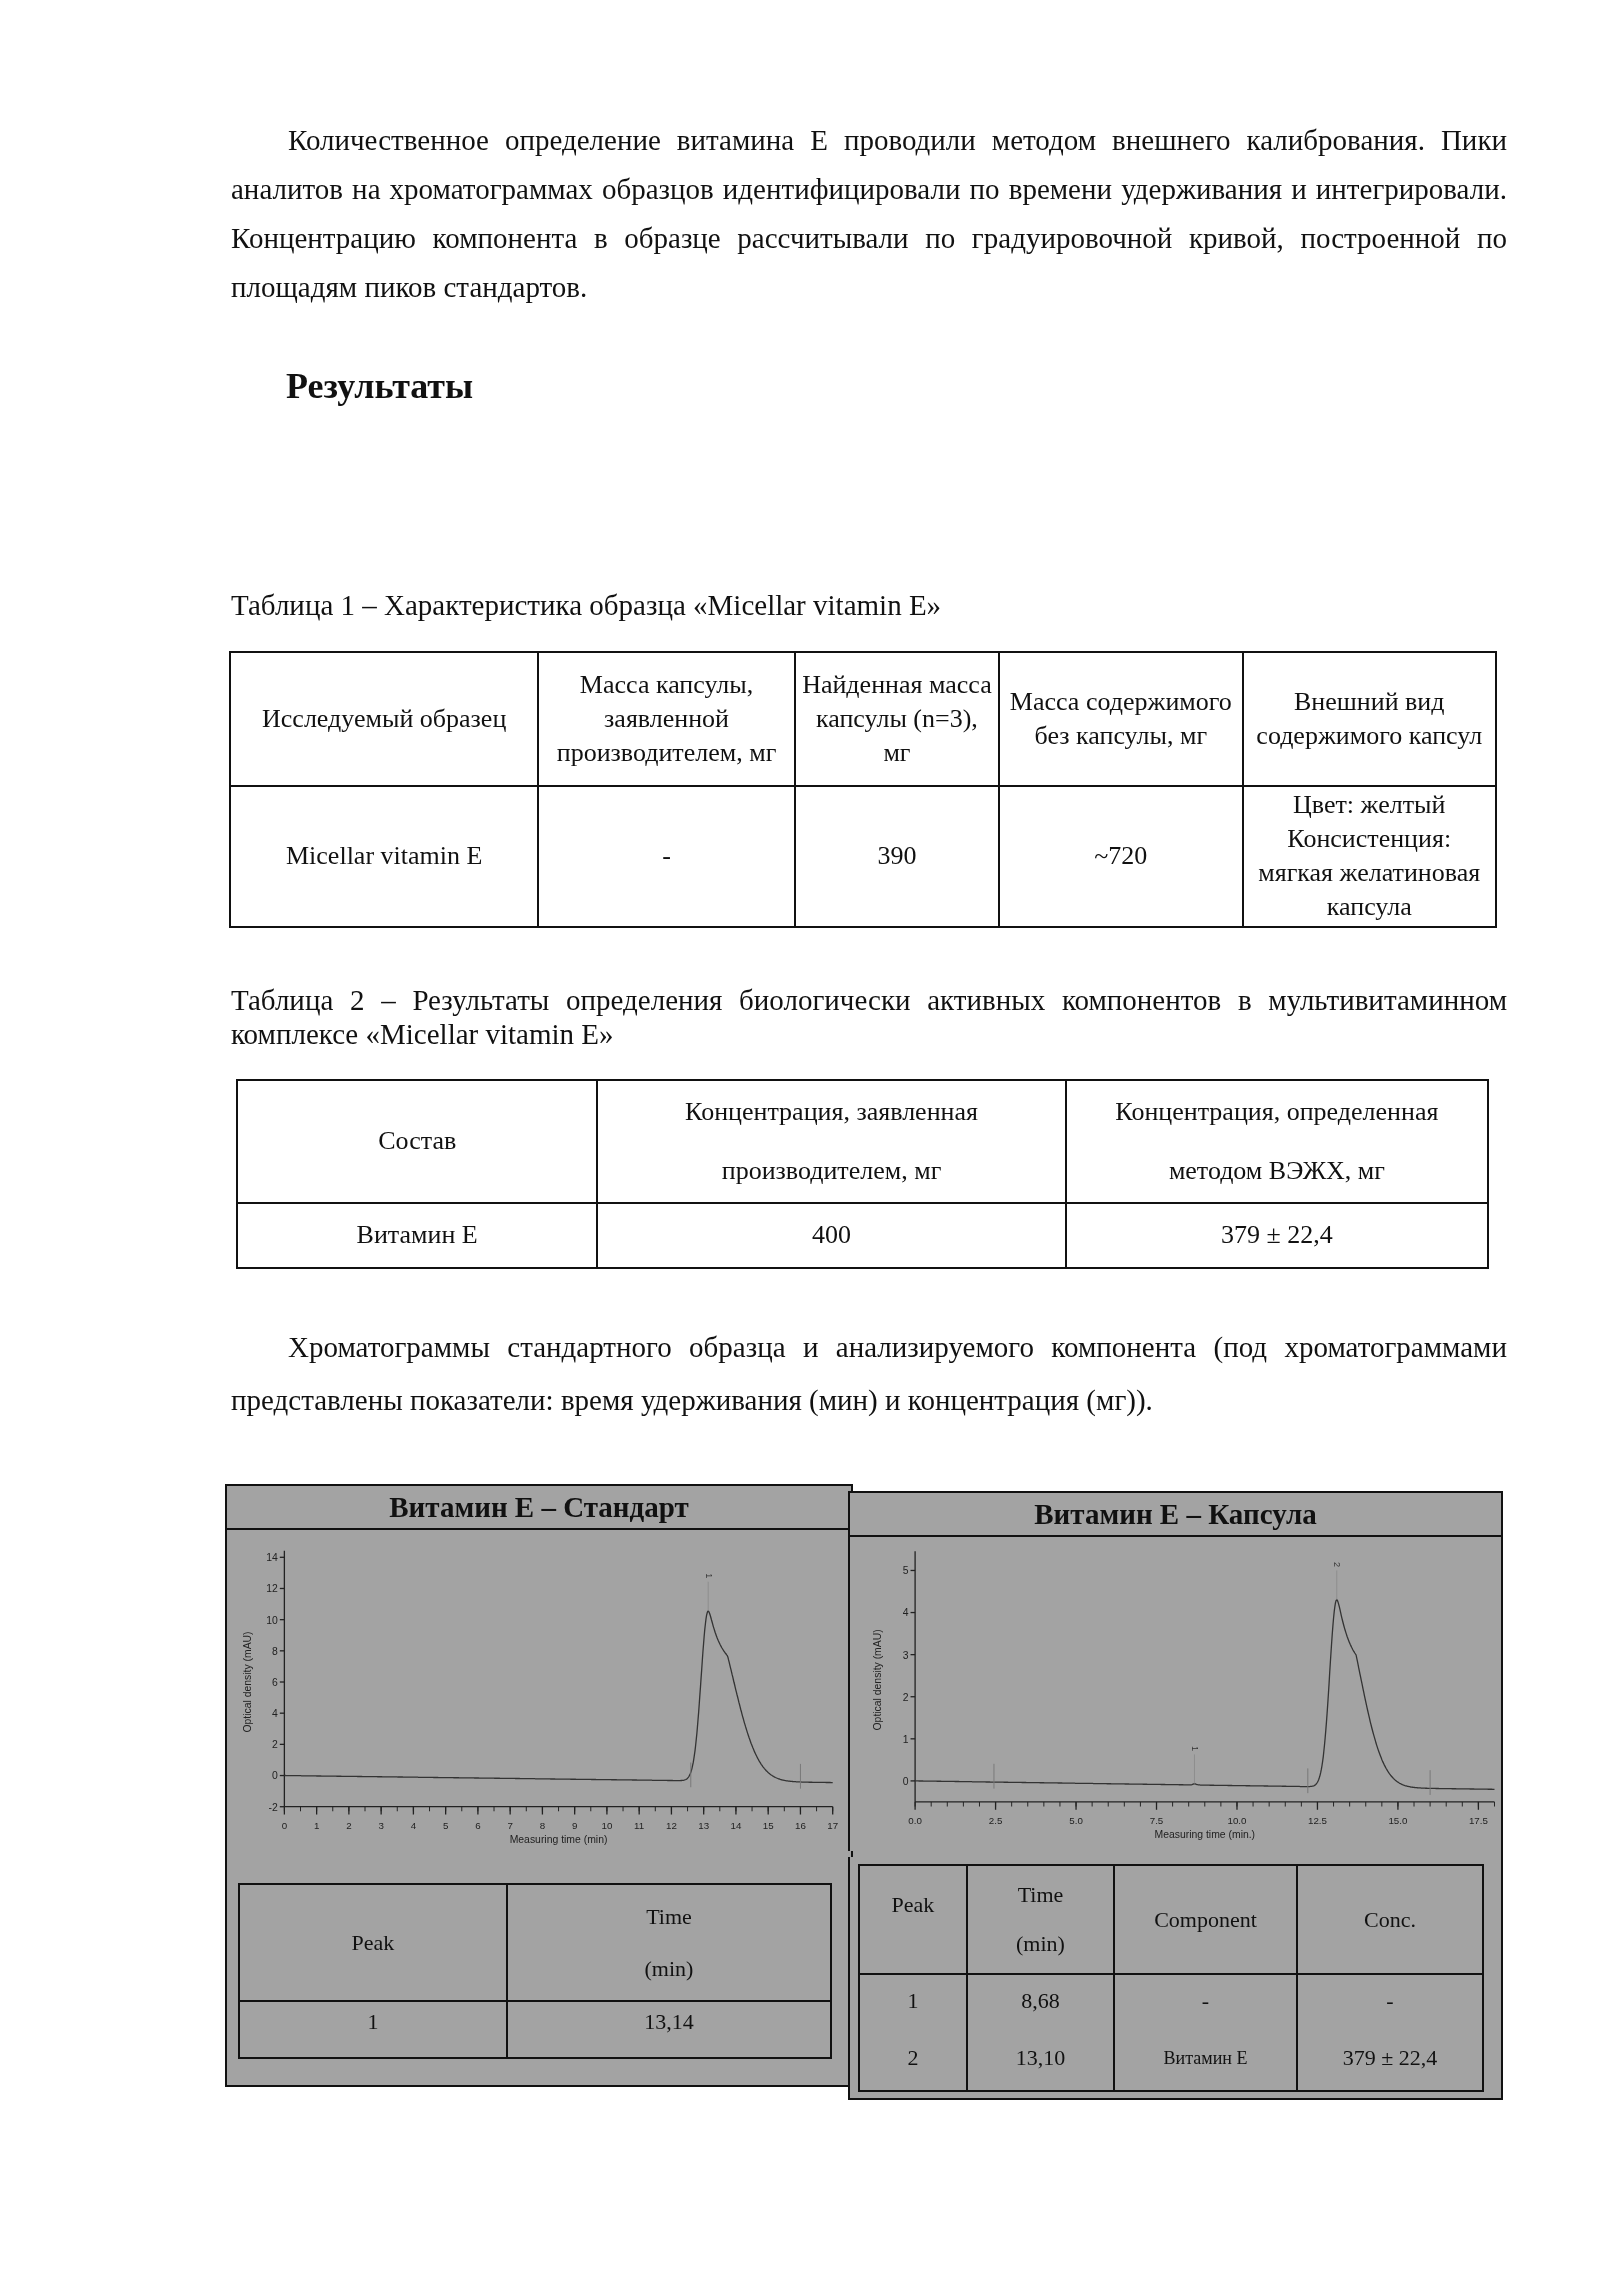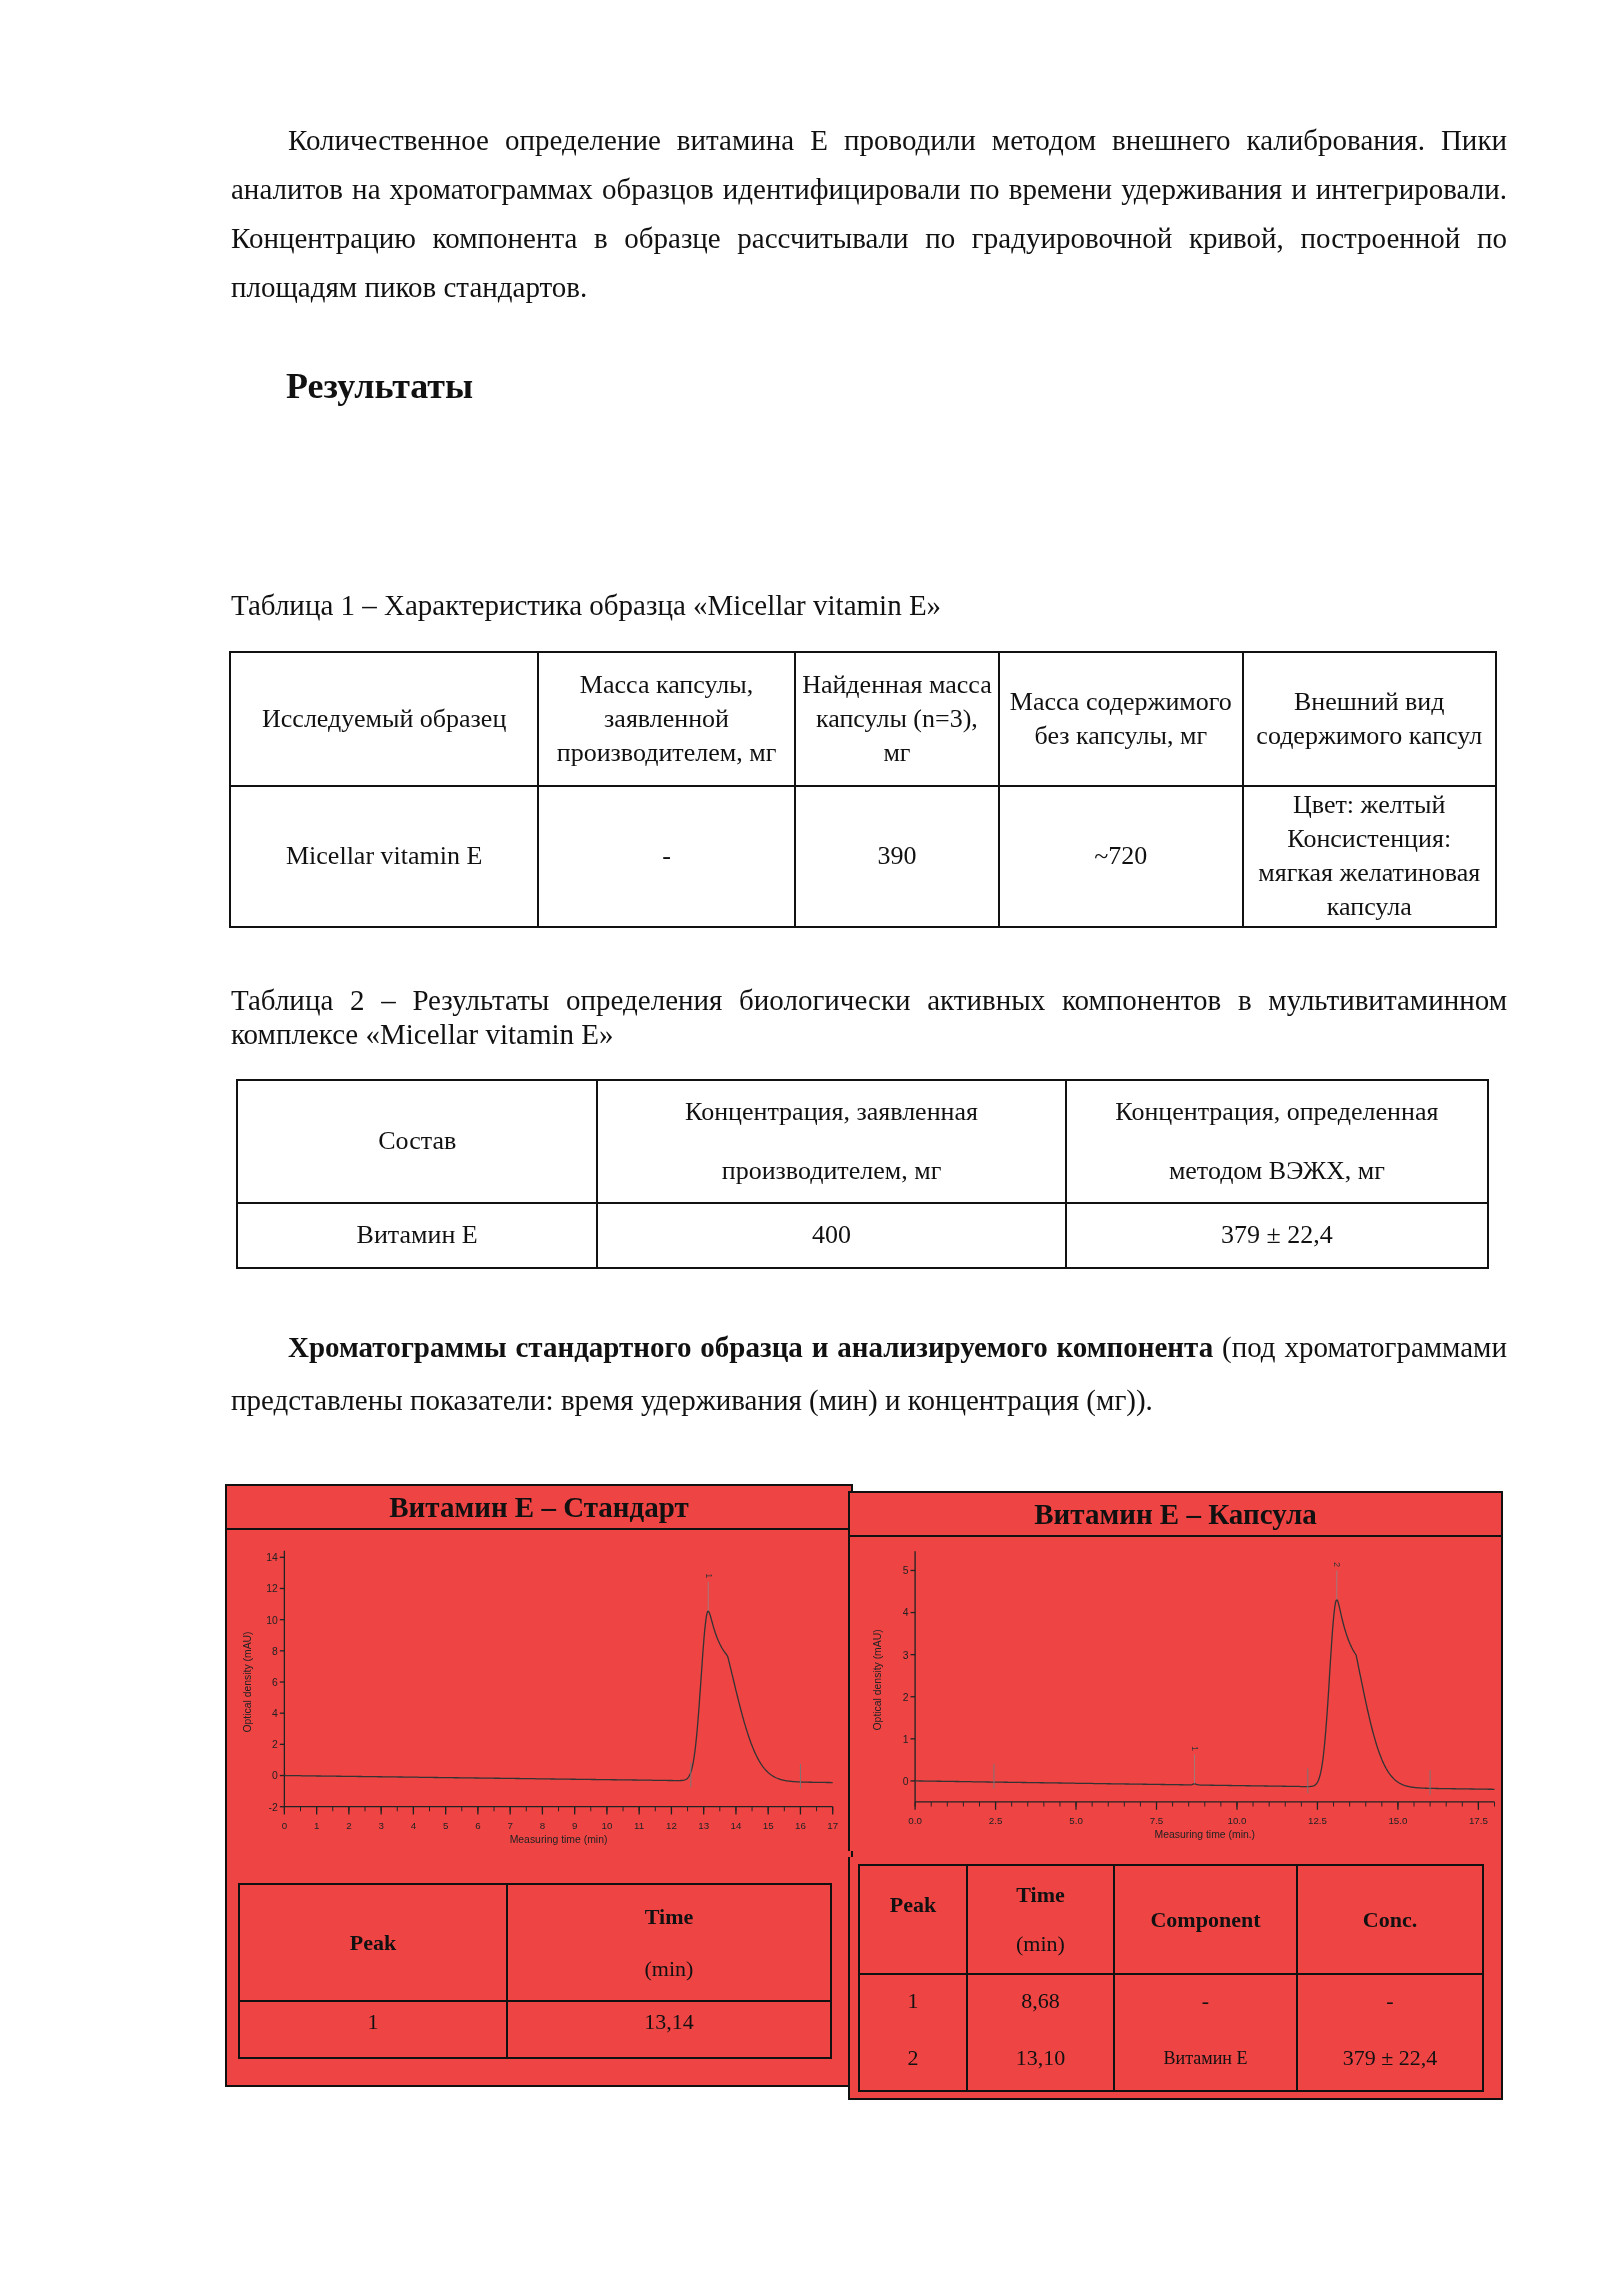--- a/index.html
+++ b/index.html
@@ -5,27 +5,27 @@
   html, body { margin:0; padding:0; background:#ffffff; }
   body { width:1617px; height:2284px; position:relative; overflow:hidden;
          font-family:"Liberation Serif","DejaVu Serif",serif; color:#111; }
   .page { position:absolute; left:0; top:0; width:1617px; height:2284px; }
   .para { position:absolute; left:231px; width:1276px; font-size:29px; line-height:49px; text-align:justify; }
   .para .ind { display:inline-block; width:57px; }
   .heading { position:absolute; left:286px; font-size:36px; font-weight:bold; }
   .caption { position:absolute; font-size:29px;font-family:Liberation Serif, serif; }
   table.doc { position:absolute; border-collapse:collapse; font-size:26px; }
   table.doc td { border:2px solid #111; text-align:center; vertical-align:middle; line-height:34px; padding:1.3px 5.2px; }
-  .chart-box { position:absolute; border:2px solid #111; background:#ef4444; }
+  .chart-box { position:absolute; border:2px solid #111; background:#a3a3a3; }
   .chart-title { position:absolute; left:0; right:0; top:0; height:42px; border-bottom:2px solid #111;
                  font-weight:bold; font-size:29px; text-align:center; line-height:42px; }
   svg text { font-family:"Liberation Sans","DejaVu Sans",sans-serif; }
   table.peak { position:absolute; border-collapse:collapse; font-size:22px; }
   table.peak td { border:2px solid #111; text-align:center; vertical-align:middle; }
-  .bold { font-weight:bold; }
+  .bold { font-weight:normal; }
 </style>
 </head>
 <body>
 
 <div class="page">
 
   <div class="para" style="top:116px;"><span class="ind"></span><span>Количественное определение витамина Е проводили методом внешнего калибрования. Пики аналитов на хроматограммах образцов идентифицировали по времени удерживания и интегрировали. Концентрацию компонента в образце рассчитывали по градуировочной кривой, построенной по площадям пиков стандартов.</span></div>
 
   <div class="heading" style="top:365px;">Результаты</div>
 

